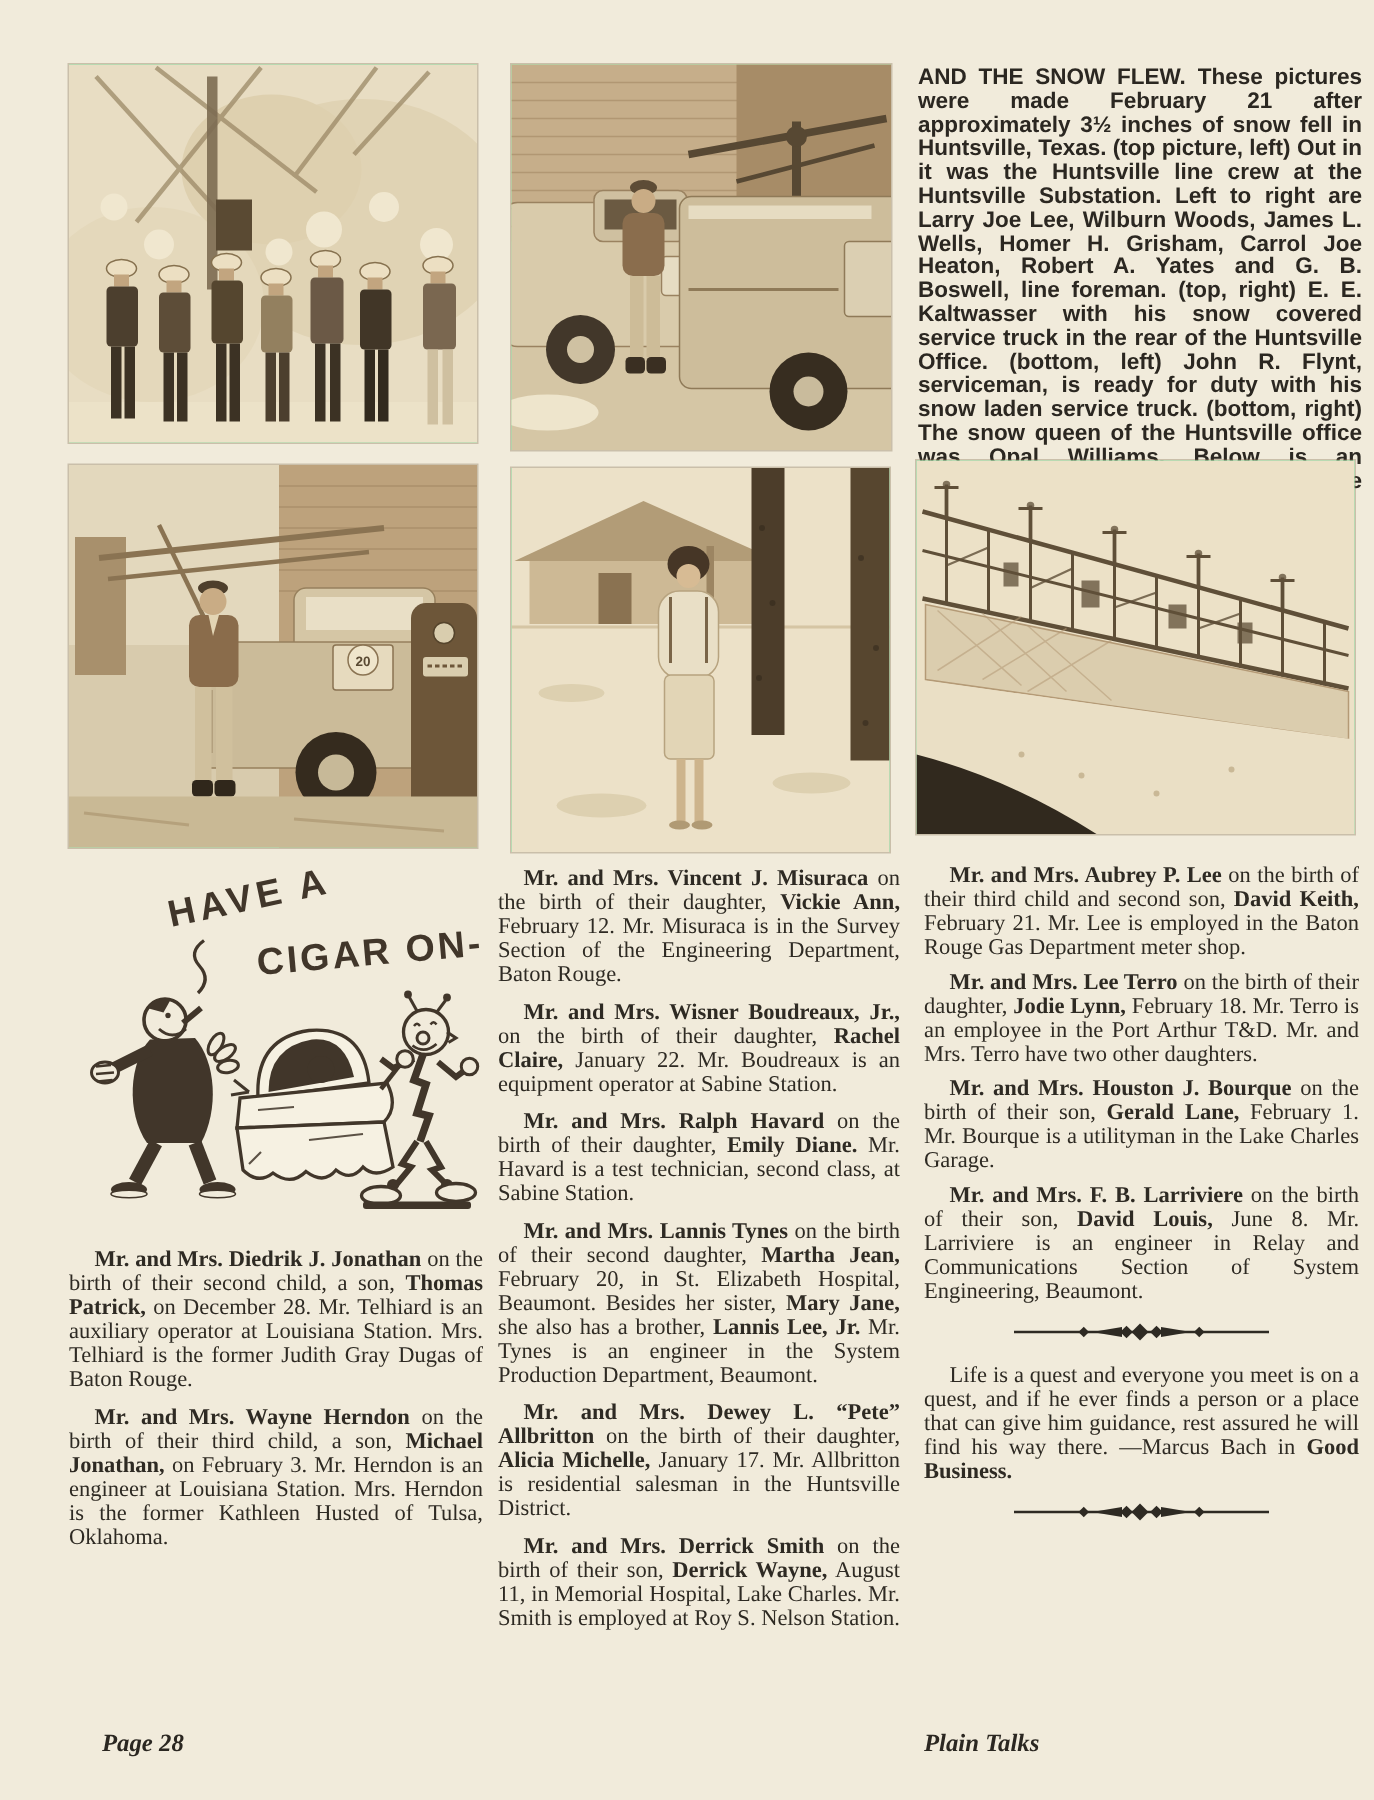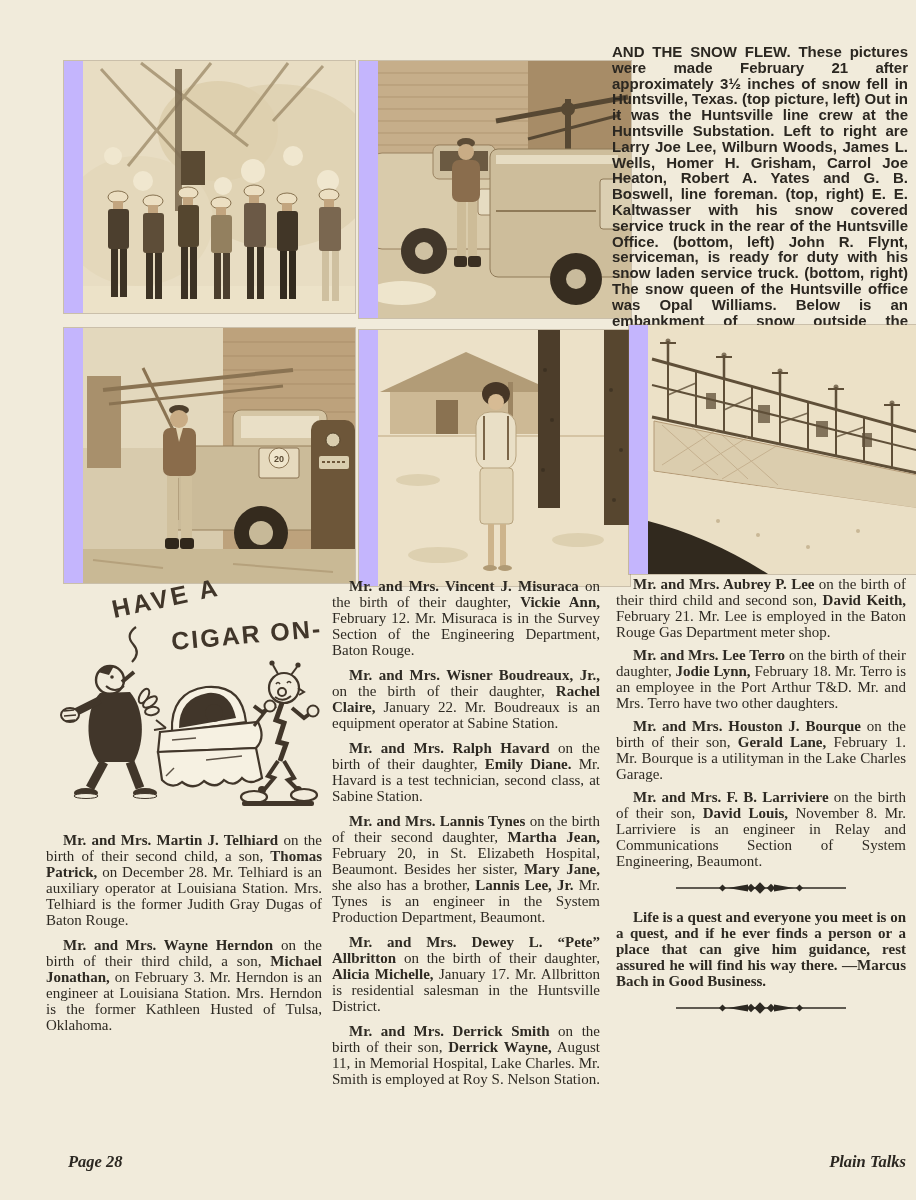--- a/index.html
+++ b/index.html
@@ -1,38 +1,38 @@
 <!DOCTYPE html>
 <html><head>
 <meta charset="utf-8">
 <style>
   html,body{margin:0;padding:0;background:#e7e1d0;}
   .page{position:relative;width:916px;height:1200px;background:#f1ebdb;overflow:hidden;
         font-family:"Liberation Serif",serif;color:#2e2a23;}
-  figure{margin:18px;position:absolute;box-shadow:0 0 0 1px rgba(130,110,80,.35);background:#c4b5fd;padding-left:19px;}
+  figure{margin:0;position:absolute;box-shadow:0 0 0 1px rgba(130,110,80,.35);background:#86efac;}
   figure svg{display:block;width:100%;height:100%;}
   .caption{position:absolute;left:612px;top:44px;width:296px;
            font-family:"Liberation Sans",sans-serif;font-weight:bold;
            font-size:15px;line-height:15.8px;text-align:justify;color:#2b2721;}
   .col{position:absolute;text-align:justify;font-size:15px;line-height:16px;}
   .col-left{left:46px;top:832px;width:276px;}
   .col-mid{left:332px;top:578px;width:268px;}
   .col-right{left:616px;top:576px;width:290px;}
   .col p.announce{margin:0 0 9px 0;text-indent:17px;}
   .col-right p.announce{margin-bottom:7px;}
   .col p.announce b{font-weight:bold;}
-  .quote-para{margin:0 0 10px 0;text-indent:17px;font-weight:bold;}
+  .quote-para{margin:0 0 10px 0;text-indent:17px;}
   .closing-para{margin:0;text-indent:17px;font-weight:bold;}
   .divider{width:170px;margin:13px auto 15px auto;}
   .divider svg{display:block;width:100%;height:12px;}
   .cartoon{position:absolute;left:46px;top:580px;width:274px;height:244px;}
   .cartoon svg{display:block;width:100%;height:100%;}
   .footer{position:absolute;top:1152px;font-weight:bold;font-style:italic;font-size:16.5px;color:#2b2721;}
   .footer-left{left:68px;text-align:right;}
-  .footer-right{left:616px;width:290px;text-align:right;}
+  .footer-right{left:616px;width:290px;text-align:left;}
 </style>
 </head>
 <body>
 
 <div class="page">
 
   <figure style="left:46px;top:43px;width:272px;height:252px;">
     <svg viewBox="0 0 272 252" preserveAspectRatio="none">
       <rect width="272" height="252" fill="#e8ddc3"></rect>
       <ellipse cx="195" cy="105" rx="100" ry="82" fill="#e0d3b4"></ellipse>
@@ -373,39 +373,39 @@
       <polyline points="238,181 248,198 242,200 252,210" fill="none" stroke="#41362a" stroke-width="4"></polyline>
       <circle cx="216" cy="210" r="4" fill="#41362a"></circle>
         <circle cx="252" cy="210" r="4" fill="#41362a"></circle>
       <ellipse cx="208" cy="217" rx="13" ry="6" fill="#f1ebdb" stroke="#41362a" stroke-width="2.2"></ellipse>
       <ellipse cx="258" cy="215" rx="13" ry="6" fill="#f1ebdb" stroke="#41362a" stroke-width="2.2"></ellipse>
       <rect x="196" y="221" width="72" height="5" rx="2" fill="#41362a"></rect>
     </svg>
   </div>
 
   <div class="col col-left">
-      <p class="announce"><b>Mr. and Mrs. Martin J. Telhiard</b><span> on the birth of their second child, a son, </span><b>Thomas Patrick,</b><span> on December 28. Mr. Telhiard is an auxiliary operator at Louisiana Station. Mrs. Telhiard is the former Judith Gray Dugas of Baton Rouge.</span></p>
+      <p class="announce"><b>Mr. and Mrs. Diedrik J. Jonathan</b><span> on the birth of their second child, a son, </span><b>Thomas Patrick,</b><span> on December 28. Mr. Telhiard is an auxiliary operator at Louisiana Station. Mrs. Telhiard is the former Judith Gray Dugas of Baton Rouge.</span></p>
       <p class="announce"><b>Mr. and Mrs. Wayne Herndon</b><span> on the birth of their third child, a son, </span><b>Michael Jonathan,</b><span> on February 3. Mr. Herndon is an engineer at Louisiana Station. Mrs. Herndon is the former Kathleen Husted of Tulsa, Oklahoma.</span></p>
     </div>
 
   <div class="col col-mid">
       <p class="announce"><b>Mr. and Mrs. Vincent J. Misuraca</b><span> on the birth of their daughter, </span><b>Vickie Ann,</b><span> February 12. Mr. Misuraca is in the Survey Section of the Engineering Department, Baton Rouge.</span></p>
       <p class="announce"><b>Mr. and Mrs. Wisner Boudreaux, Jr.,</b><span> on the birth of their daughter, </span><b>Rachel Claire,</b><span> January 22. Mr. Boudreaux is an equipment operator at Sabine Station.</span></p>
       <p class="announce"><b>Mr. and Mrs. Ralph Havard</b><span> on the birth of their daughter, </span><b>Emily Diane.</b><span> Mr. Havard is a test technician, second class, at Sabine Station.</span></p>
       <p class="announce"><b>Mr. and Mrs. Lannis Tynes</b><span> on the birth of their second daughter, </span><b>Martha Jean,</b><span> February 20, in St. Elizabeth Hospital, Beaumont. Besides her sister, </span><b>Mary Jane,</b><span> she also has a brother, </span><b>Lannis Lee, Jr.</b><span> Mr. Tynes is an engineer in the System Production Department, Beaumont.</span></p>
       <p class="announce"><b>Mr. and Mrs. Dewey L. “Pete” Allbritton</b><span> on the birth of their daughter, </span><b>Alicia Michelle,</b><span> January 17. Mr. Allbritton is residential salesman in the Huntsville District.</span></p>
       <p class="announce"><b>Mr. and Mrs. Derrick Smith</b><span> on the birth of their son, </span><b>Derrick Wayne,</b><span> August 11, in Memorial Hospital, Lake Charles. Mr. Smith is employed at Roy S. Nelson Station.</span></p>
     </div>
 
   <div class="col col-right">
     <div>
         <p class="announce"><b>Mr. and Mrs. Aubrey P. Lee</b><span> on the birth of their third child and second son, </span><b>David Keith,</b><span> February 21. Mr. Lee is employed in the Baton Rouge Gas Department meter shop.</span></p>
         <p class="announce"><b>Mr. and Mrs. Lee Terro</b><span> on the birth of their daughter, </span><b>Jodie Lynn,</b><span> February 18. Mr. Terro is an employee in the Port Arthur T&amp;D. Mr. and Mrs. Terro have two other daughters.</span></p>
         <p class="announce"><b>Mr. and Mrs. Houston J. Bourque</b><span> on the birth of their son, </span><b>Gerald Lane,</b><span> February 1. Mr. Bourque is a utilityman in the Lake Charles Garage.</span></p>
-        <p class="announce"><b>Mr. and Mrs. F. B. Larriviere</b><span> on the birth of their son, </span><b>David Louis,</b><span> November 8. Mr. Larriviere is an engineer in Relay and Communications Section of System Engineering, Beaumont.</span></p>
+        <p class="announce"><b>Mr. and Mrs. F. B. Larriviere</b><span> on the birth of their son, </span><b>David Louis,</b><span> June 8. Mr. Larriviere is an engineer in Relay and Communications Section of System Engineering, Beaumont.</span></p>
       </div>
     <div class="divider">
       <svg viewBox="0 0 170 12">
         <line x1="0" y1="6" x2="170" y2="6" stroke="#2e2a23" stroke-width="1.6"></line>
         <polygon points="52,6 72,2.6 72,9.4" fill="#2e2a23"></polygon>
         <polygon points="118,6 98,2.6 98,9.4" fill="#2e2a23"></polygon>
         <rect x="80" y="2" width="8" height="8" transform="rotate(45 84 6)" fill="#2e2a23"></rect>
         <rect x="72" y="3" width="6" height="6" transform="rotate(45 75 6)" fill="#2e2a23"></rect>
         <rect x="92" y="3" width="6" height="6" transform="rotate(45 95 6)" fill="#2e2a23"></rect>
         <rect x="44" y="3.5" width="5" height="5" transform="rotate(45 46.5 6)" fill="#2e2a23"></rect>

